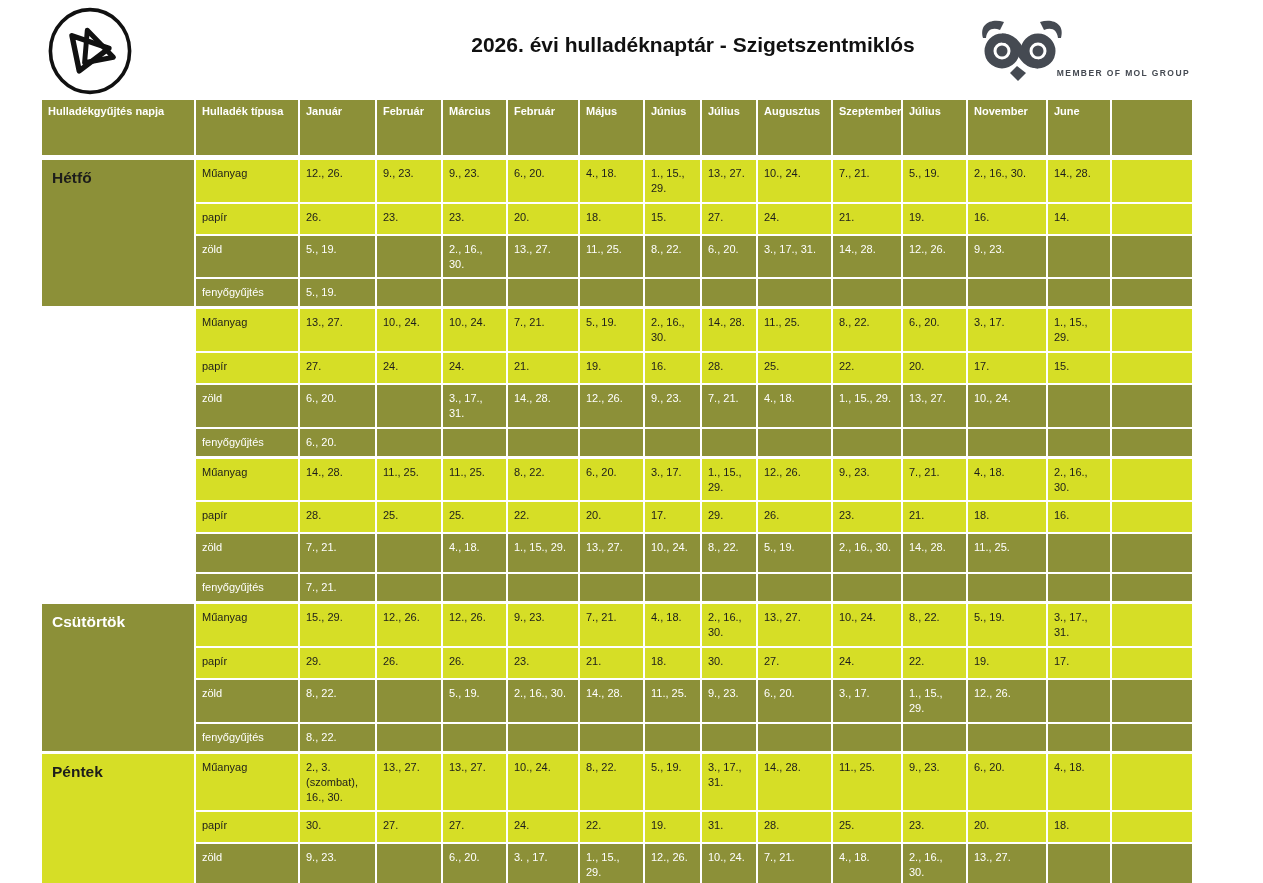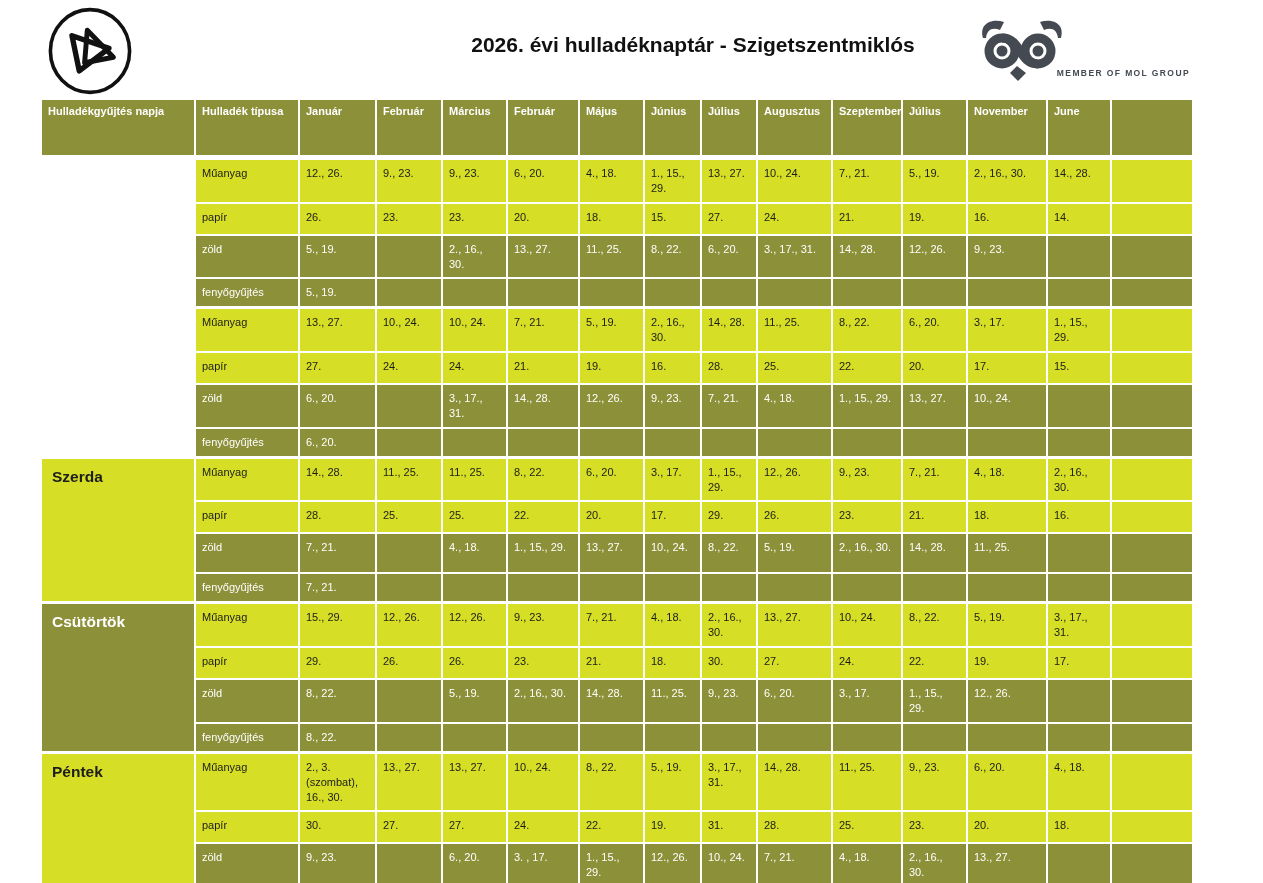--- a/index.html
+++ b/index.html
@@ -79,20 +79,21 @@
       <div class="cell head">Június</div>
       <div class="cell head">Július</div>
       <div class="cell head">Augusztus</div>
       <div class="cell head">Szeptember</div>
       <div class="cell head">Július</div>
       <div class="cell head">November</div>
       <div class="cell head">June</div>
       <div class="cell head"></div>
     </div>
     <div class="block" style="grid-template-columns: 152px 102px 75px 64px 63px 70px 63px 55px 54px 73px 68px 63px 78px 62px 80px;">
+      <div class="cell day olive txt-black" style="grid-area: 1 / 1 / span 4;">Hétfő</div>
       <div class="cell type yellow" style="grid-area: 1 / 2;">Műanyag</div>
       <div class="cell date yellow" style="grid-area: 1 / 3;">12., 26.</div>
       <div class="cell date yellow" style="grid-area: 1 / 4;">9., 23.</div>
       <div class="cell date yellow" style="grid-area: 1 / 5;">9., 23.</div>
       <div class="cell date yellow" style="grid-area: 1 / 6;">6., 20.</div>
       <div class="cell date yellow" style="grid-area: 1 / 7;">4., 18.</div>
       <div class="cell date yellow" style="grid-area: 1 / 8;">1., 15., 29.</div>
       <div class="cell date yellow" style="grid-area: 1 / 9;">13., 27.</div>
       <div class="cell date yellow" style="grid-area: 1 / 10;">10., 24.</div>
       <div class="cell date yellow" style="grid-area: 1 / 11;">7., 21.</div>
@@ -195,21 +196,20 @@
       <div class="cell date olive" style="grid-area: 4 / 8;"></div>
       <div class="cell date olive" style="grid-area: 4 / 9;"></div>
       <div class="cell date olive" style="grid-area: 4 / 10;"></div>
       <div class="cell date olive" style="grid-area: 4 / 11;"></div>
       <div class="cell date olive" style="grid-area: 4 / 12;"></div>
       <div class="cell date olive" style="grid-area: 4 / 13;"></div>
       <div class="cell date olive" style="grid-area: 4 / 14;"></div>
       <div class="cell date olive" style="grid-area: 4 / 15;"></div>
     </div>
     <div class="block" style="grid-template-columns: 152px 102px 75px 64px 63px 70px 63px 55px 54px 73px 68px 63px 78px 62px 80px;">
-      <div class="cell day yellow txt-black" style="grid-area: 1 / 1 / span 4;">Szerda</div>
       <div class="cell type yellow" style="grid-area: 1 / 2;">Műanyag</div>
       <div class="cell date yellow" style="grid-area: 1 / 3;">14., 28.</div>
       <div class="cell date yellow" style="grid-area: 1 / 4;">11., 25.</div>
       <div class="cell date yellow" style="grid-area: 1 / 5;">11., 25.</div>
       <div class="cell date yellow" style="grid-area: 1 / 6;">8., 22.</div>
       <div class="cell date yellow" style="grid-area: 1 / 7;">6., 20.</div>
       <div class="cell date yellow" style="grid-area: 1 / 8;">3., 17.</div>
       <div class="cell date yellow" style="grid-area: 1 / 9;">1., 15., 29.</div>
       <div class="cell date yellow" style="grid-area: 1 / 10;">12., 26.</div>
       <div class="cell date yellow" style="grid-area: 1 / 11;">9., 23.</div>

